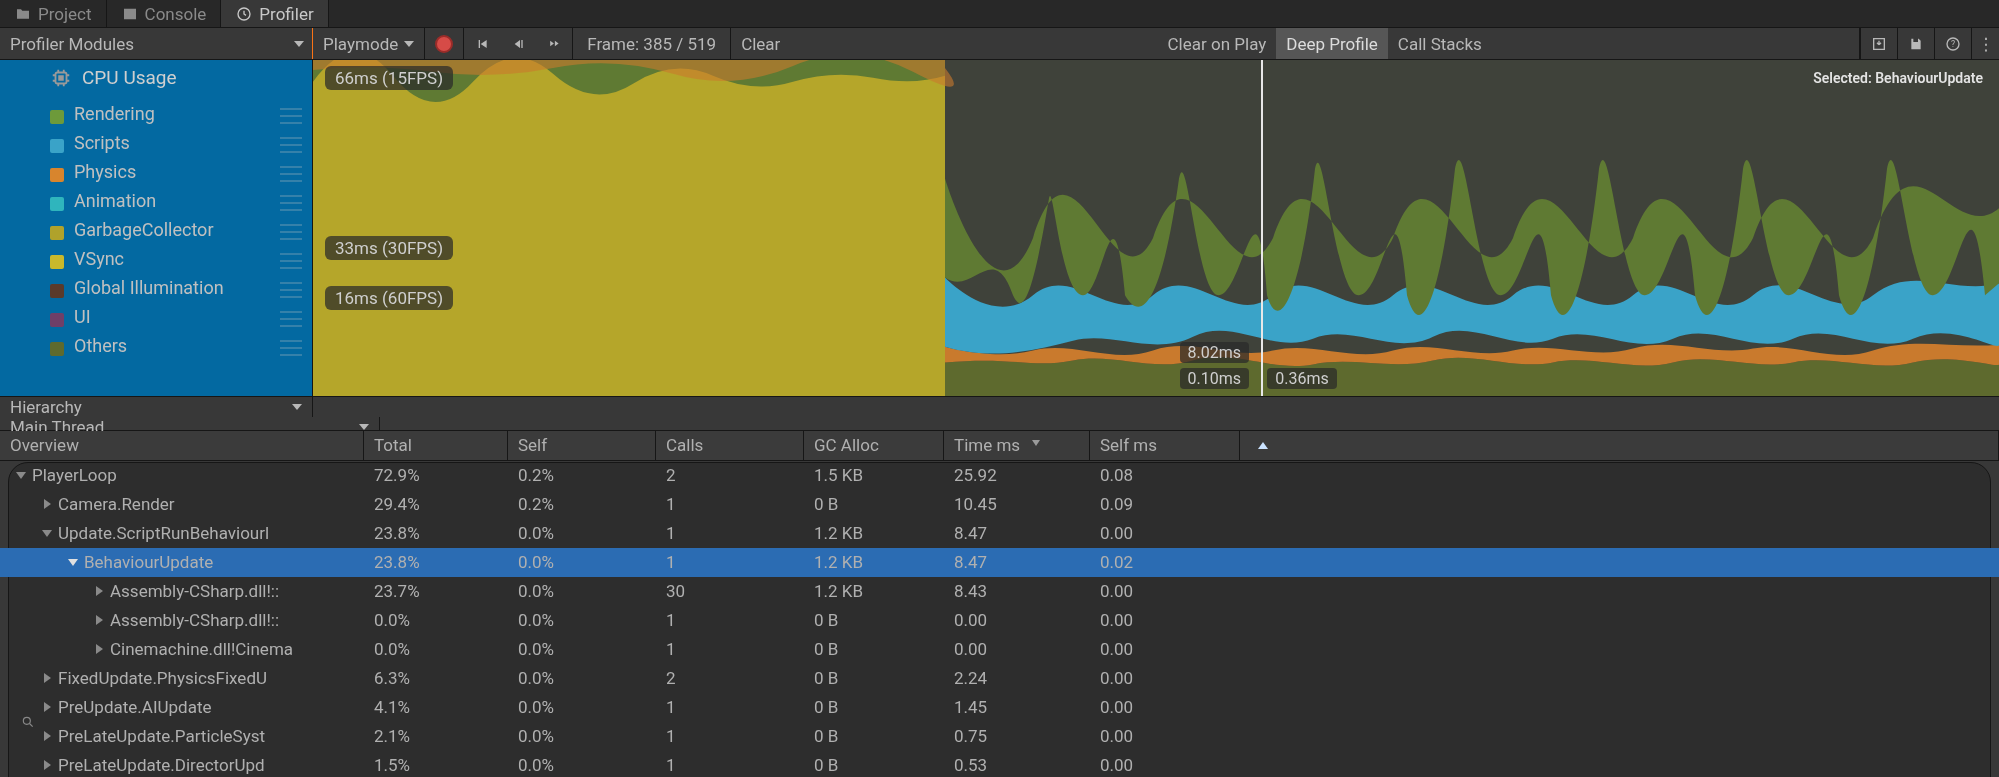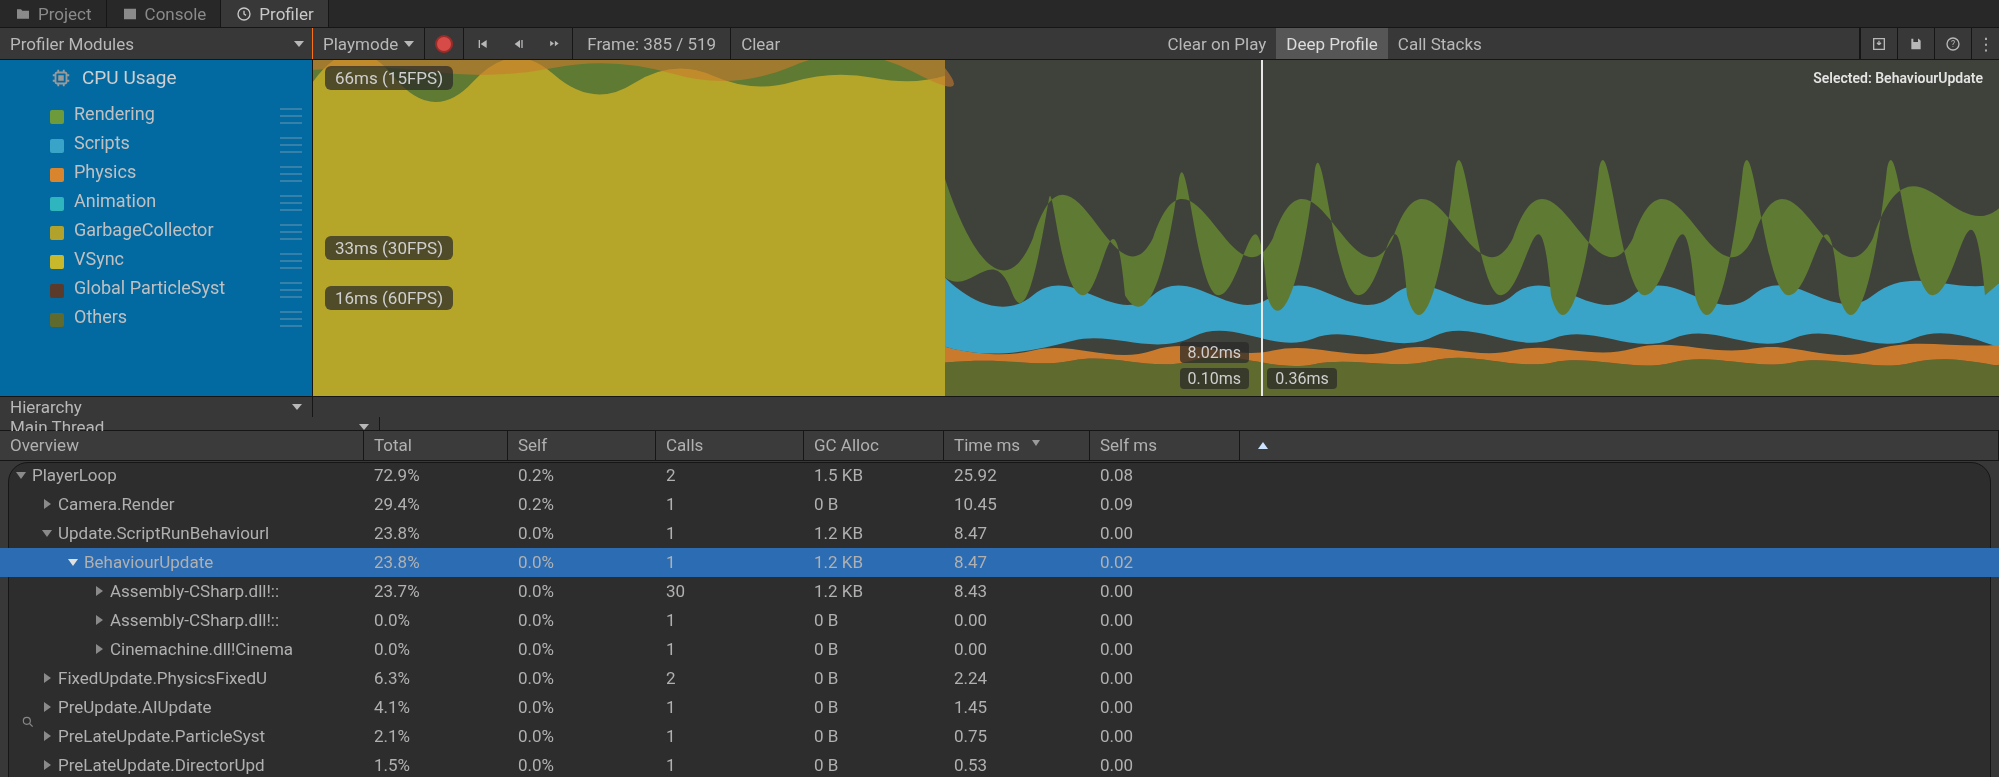--- a/index.html
+++ b/index.html
@@ -316,21 +316,30 @@
             <span class="legend-swatch" style="background:#c8b92c"></span>
     <span class="legend-label">VSync</span>
     <span class="legend-drag">
               <span></span>
               <span></span>
               <span></span>
             </span>
           </div>
           <div class="legend-item">
             <span class="legend-swatch" style="background:#5a3a2a"></span>
-    <span class="legend-label">Global ParticleSyst</span>
+    <span class="legend-label">Global Illumination</span>
+    <span class="legend-drag">
+              <span></span>
+              <span></span>
+              <span></span>
+            </span>
+          </div>
+          <div class="legend-item">
+            <span class="legend-swatch" style="background:#6f3f68"></span>
+    <span class="legend-label">UI</span>
     <span class="legend-drag">
               <span></span>
               <span></span>
               <span></span>
             </span>
           </div>
           <div class="legend-item">
             <span class="legend-swatch" style="background:#5e6a2e"></span>
     <span class="legend-label">Others</span>
     <span class="legend-drag">

